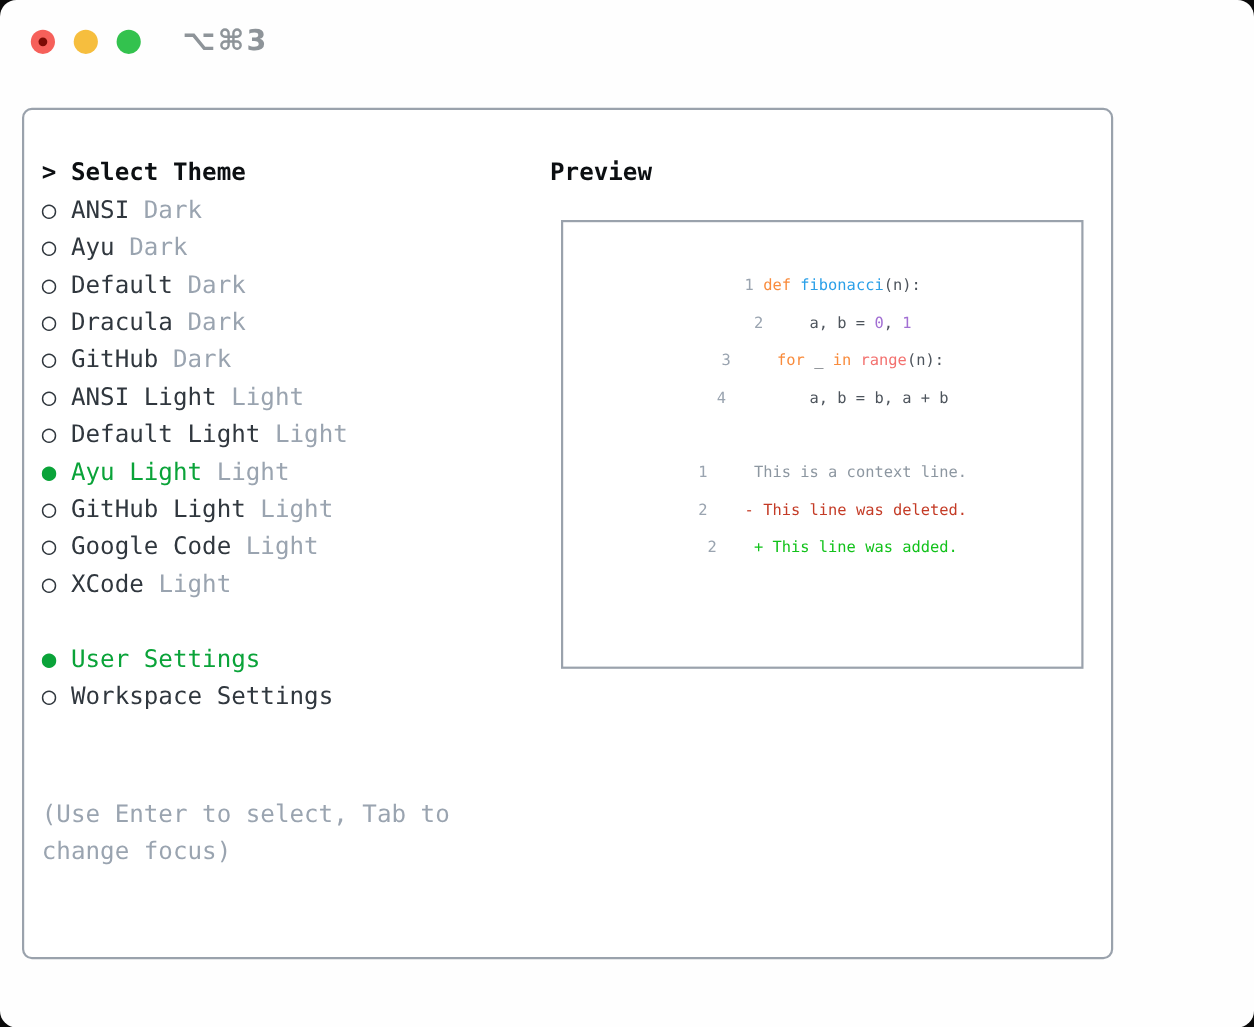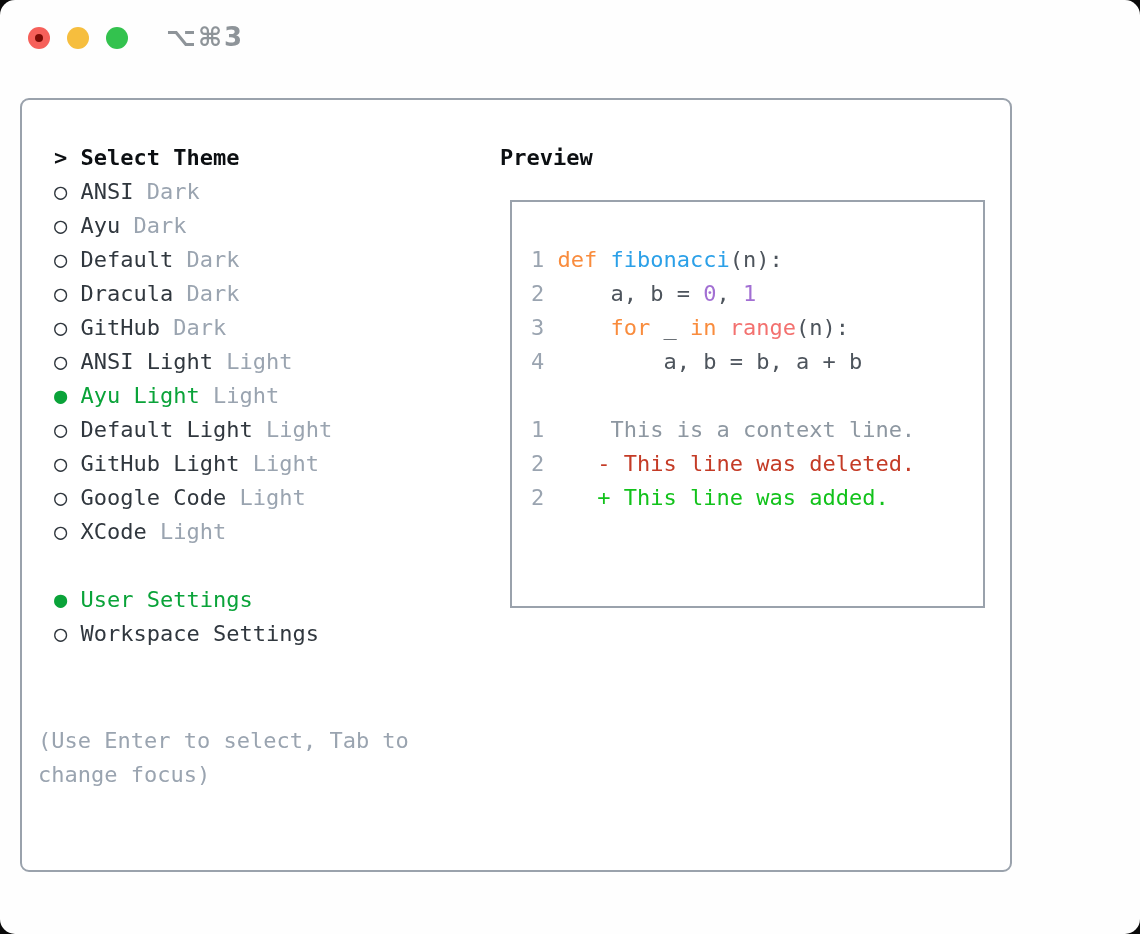--- a/index.html
+++ b/index.html
@@ -27,34 +27,34 @@
   .light.green{left:106px;background:var(--c-traffic_green);}
   .shortcut{
     position:absolute;left:166px;top:22px;font-family:"DejaVu Sans","Liberation Sans",sans-serif;
     font-size:26px;line-height:30px;font-weight:700;color:var(--c-shortcut_gray);letter-spacing:2px;
   }
   .panel{
     position:absolute;left:20px;top:98px;width:992px;height:774px;background:#ffffff;
     border:2px solid var(--c-border_gray);border-radius:9px;
   }
   .left-col{position:absolute;left:16px;top:41px;width:430px;font-size:22px;line-height:34px;color:var(--c-text_dark);}
-  .row{white-space:pre;height:34px;margin-left:16px;}
+  .row{white-space:pre;height:34px;}
   .row.indent{padding-left:2ch;}
   .spacer{height:34px;}
   .hdr{font-weight:bold;color:var(--c-header_black);}
   .nm{color:var(--c-text_dark);}
   .muted{color:var(--c-muted);}
   .sel{color:var(--c-selected_green);}
   .help{white-space:normal;color:var(--c-muted);margin-top:39px;}
   .preview-title{position:absolute;left:478px;top:41px;font-size:22px;line-height:34px;font-weight:bold;color:var(--c-header_black);}
   .preview-box{
     position:absolute;left:488px;top:100px;width:475px;height:408px;background:#ffffff;
     border:2px solid var(--c-border_gray);padding:41px 0 0 19px;overflow:hidden;
   }
-  .code-line{white-space:pre;font-size:22px;line-height:34px;height:34px;}
+  .code-line{white-space:pre;font-size:14px;line-height:34px;height:34px;text-align:center;}
   .ln{color:var(--c-muted);}
   .tk-keyword{color:var(--c-keyword);}
   .tk-function{color:var(--c-function);}
   .tk-number{color:var(--c-number);}
   .tk-builtin{color:var(--c-builtin);}
   .tk-default{color:var(--c-code_default);}
   .tk-context{color:var(--c-context);}
   .tk-deleted{color:var(--c-deleted_red);}
   .tk-added{color:var(--c-added_green);}
 </style>
@@ -72,22 +72,22 @@
   <div class="panel">
     <div class="left-col">
       <div class="row"><span class="hdr">&gt; </span><span class="hdr">Select Theme</span></div>
       <div>
           <div class="row"><span class="nm">○ </span><span class="nm">ANSI</span><span class="muted"> Dark</span></div>
           <div class="row"><span class="nm">○ </span><span class="nm">Ayu</span><span class="muted"> Dark</span></div>
           <div class="row"><span class="nm">○ </span><span class="nm">Default</span><span class="muted"> Dark</span></div>
           <div class="row"><span class="nm">○ </span><span class="nm">Dracula</span><span class="muted"> Dark</span></div>
           <div class="row"><span class="nm">○ </span><span class="nm">GitHub</span><span class="muted"> Dark</span></div>
           <div class="row"><span class="nm">○ </span><span class="nm">ANSI Light</span><span class="muted"> Light</span></div>
+          <div class="row"><span class="nm">○ </span><span class="nm">Default Light</span><span class="muted"> Light</span></div>
           <div class="row"><span class="sel">● </span><span class="sel">Ayu Light</span><span class="muted"> Light</span></div>
-          <div class="row"><span class="nm">○ </span><span class="nm">Default Light</span><span class="muted"> Light</span></div>
           <div class="row"><span class="nm">○ </span><span class="nm">GitHub Light</span><span class="muted"> Light</span></div>
           <div class="row"><span class="nm">○ </span><span class="nm">Google Code</span><span class="muted"> Light</span></div>
           <div class="row"><span class="nm">○ </span><span class="nm">XCode</span><span class="muted"> Light</span></div>
         </div>
       <div class="spacer"></div>
       <div>
           <div class="row"><span class="sel">● </span><span class="sel">User Settings</span></div>
           <div class="row"><span class="nm">○ </span><span class="nm">Workspace Settings</span></div>
         </div>
       <div class="spacer"></div>

